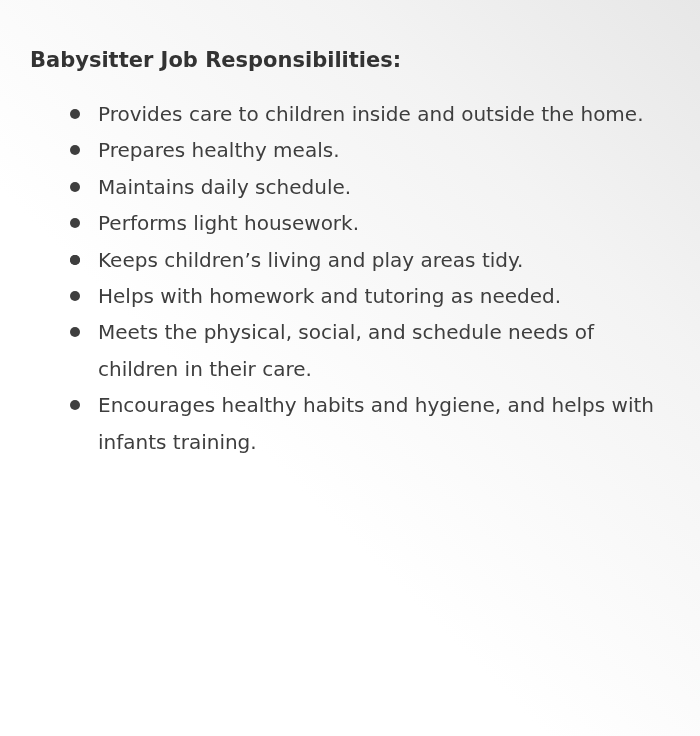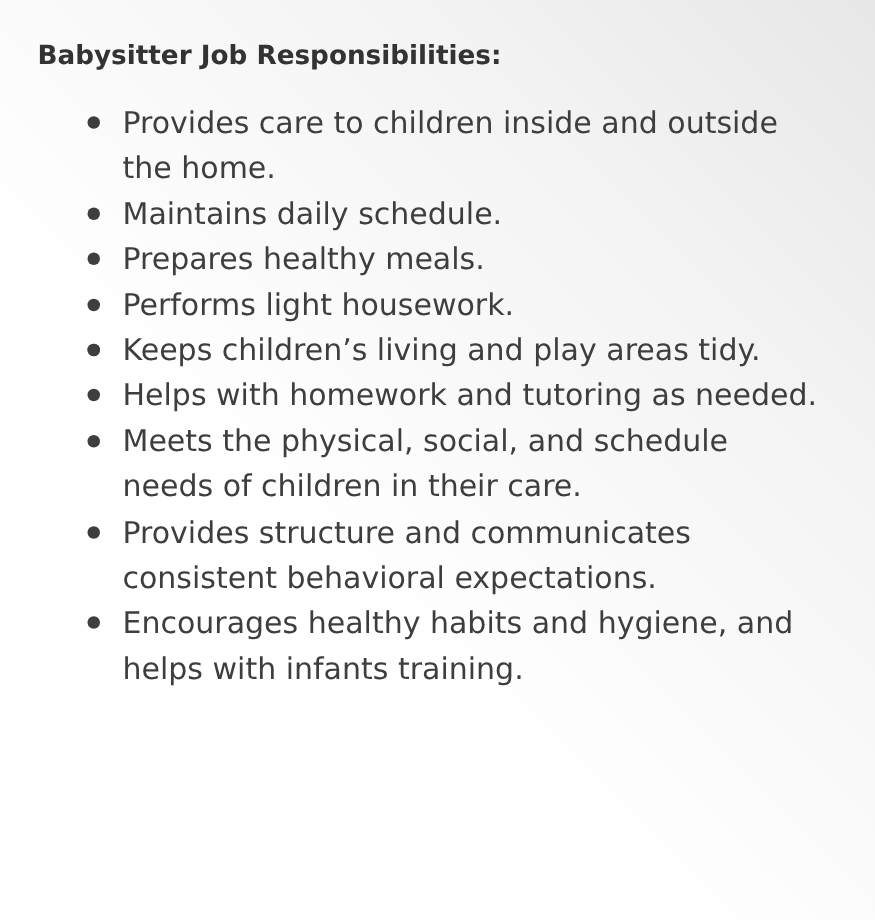--- a/index.html
+++ b/index.html
@@ -14,34 +14,35 @@
       var(--background-top, #e7e7e7) 0%,
       #f3f3f3 25%,
       var(--background-bottom, #ffffff) 62%);
     font-family: "DejaVu Sans", "Liberation Sans", sans-serif;
   }
   .doc {
     padding: 30px 16px 0 30px;
     box-sizing: border-box;
     width: 700px;
     height: 548px;
+    margin-top: 16px;
   }
   .doc-title {
     margin: 0;
     font-size: 21px;
     line-height: 28px;
     font-weight: bold;
     color: var(--heading, #333333);
   }
   .resp-list {
     margin: 22px 0 0 0;
     padding: 0 0 0 68px;
     width: 562px;
     list-style: none;
-    font-size: 24px;
+    font-size: 20px;
     line-height: 36.4px;
     color: var(--body, #3e3e3e);
   }
   .resp-list li {
     position: relative;
   }
   .bullet {
     position: absolute;
     left: -28px;
     top: 13px;
@@ -56,25 +57,25 @@
 
 <div class="doc">
   <h1 class="doc-title">Babysitter Job Responsibilities:</h1>
   <ul class="resp-list">
     <li>
       <span class="bullet"></span>
       <span>Provides care to children inside and outside the home.</span>
     </li>
     <li>
       <span class="bullet"></span>
-      <span>Maintains daily schedule.</span>
+      <span>Prepares healthy meals.</span>
     </li>
     <li>
       <span class="bullet"></span>
-      <span>Prepares healthy meals.</span>
+      <span>Maintains daily schedule.</span>
     </li>
     <li>
       <span class="bullet"></span>
       <span>Performs light housework.</span>
     </li>
     <li>
       <span class="bullet"></span>
     </li>
     <li>
       <span class="bullet"></span>
@@ -83,20 +84,16 @@
     <li>
       <span class="bullet"></span>
       <span>Helps with homework and tutoring as needed.</span>
     </li>
     <li>
       <span class="bullet"></span>
       <span>Meets the physical, social, and schedule needs of children in their care.</span>
     </li>
     <li>
       <span class="bullet"></span>
-      <span>Provides structure and communicates consistent behavioral expectations.</span>
-    </li>
-    <li>
-      <span class="bullet"></span>
       <span>Encourages healthy habits and hygiene, and helps with infants training.</span>
     </li>
   </ul>
 </div>
 
 </body></html>

